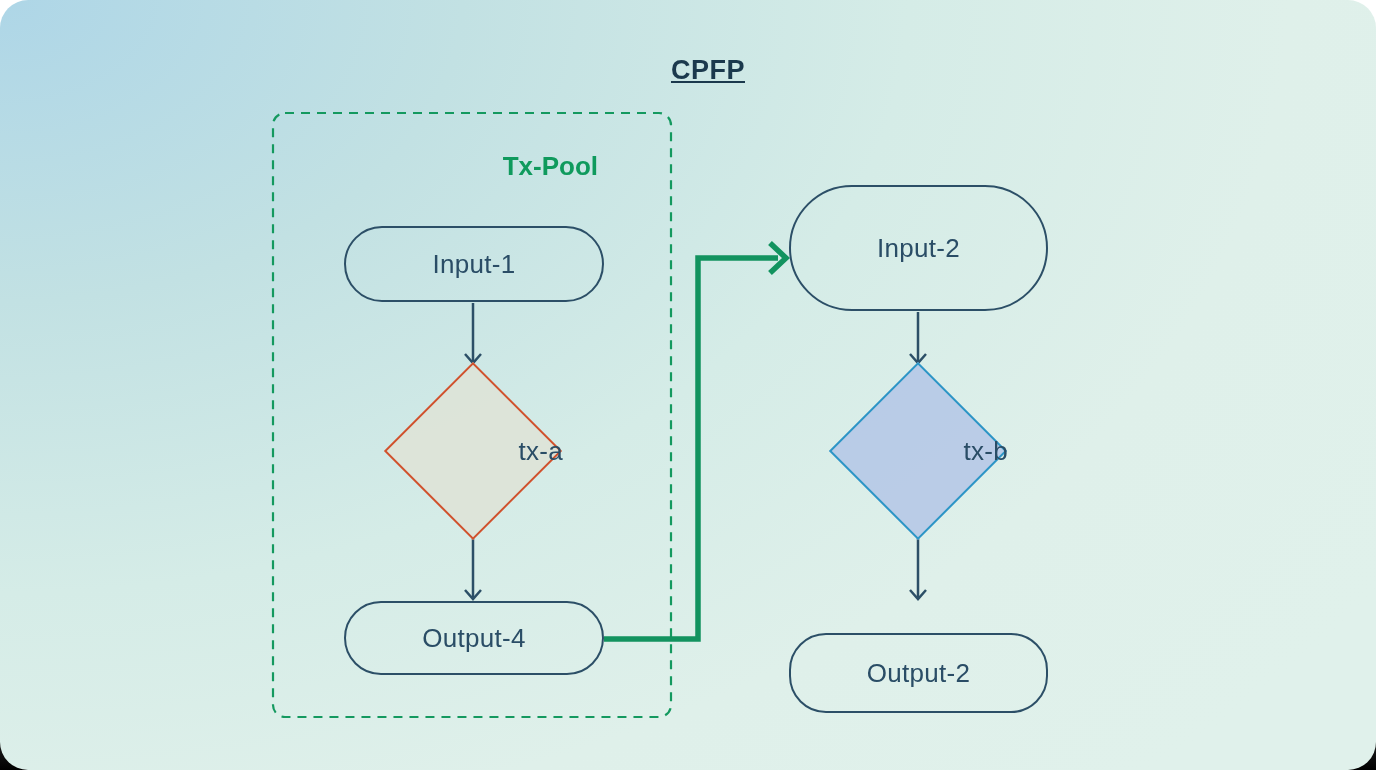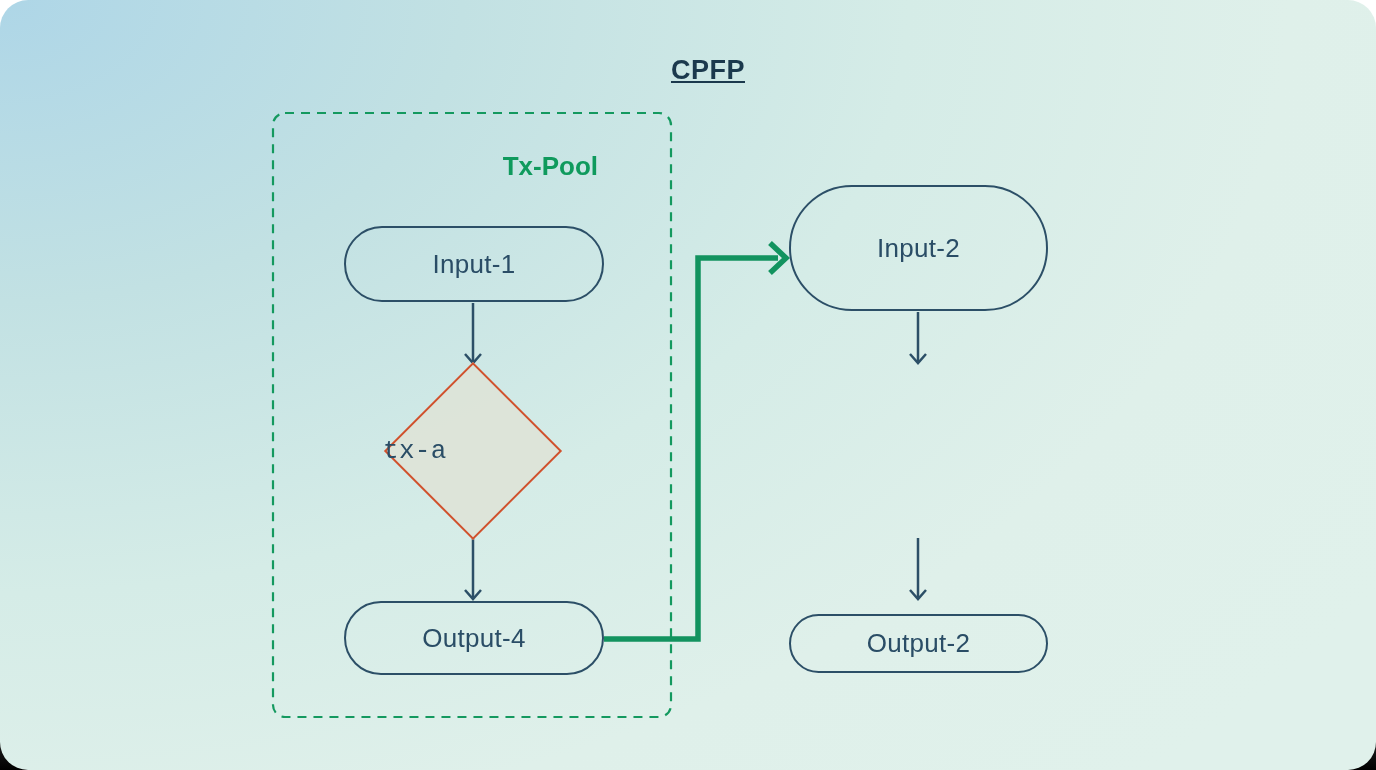--- a/index.html
+++ b/index.html
@@ -55,29 +55,28 @@
     align-items: center;
     justify-content: center;
     color: #2a4d66;
     font-size: 26px;
     letter-spacing: 0.3px;
     background: transparent;
   }
   .pill-input1   { left: 344px; top: 226px; width: 260px; height: 76px;  border-radius: 38px; }
   .pill-output1  { left: 344px; top: 601px; width: 260px; height: 74px;  border-radius: 37px; }
   .pill-input2   { left: 789px; top: 185px; width: 259px; height: 126px; border-radius: 63px; line-height: 44px; }
-  .pill-output2  { left: 789px; top: 614px; width: 259px; height: 59px;  border-radius: 37px; }
+  .pill-output2  { left: 789px; top: 633px; width: 259px; height: 80px;  border-radius: 37px; }
   .diamond-wrap {
     position: absolute;
     width: 180px;
     height: 180px;
     display: flex;
     align-items: center;
-    justify-content: flex-start;
-    font-family: Liberation Mono, monospace;
+    justify-content: flex-end;
   }
   .diamond-wrap.txa { left: 383px; top: 361px; }
   .diamond-wrap.txb { left: 828px; top: 361px; }
   .diamond-shape {
     position: absolute;
     left: 50%;
     top: 50%;
     width: 126px;
     height: 126px;
     transform: translate(-50%, -50%) rotate(45deg);
@@ -138,18 +137,22 @@
   </div>
 
   <div class="node pill-output1">
     <span>Output-4</span>
   </div>
 
   <div class="node pill-input2">
     <span>Input-2</span>
   </div>
 
+  <div class="diamond-wrap txb">
+    <div class="diamond-shape txb"></div>
+    <span class="diamond-label">tx-b</span>
+  </div>
 
   <div class="node pill-output2">
     <span>Output-2</span>
   </div>
 
 </div>
 
 </body></html>

